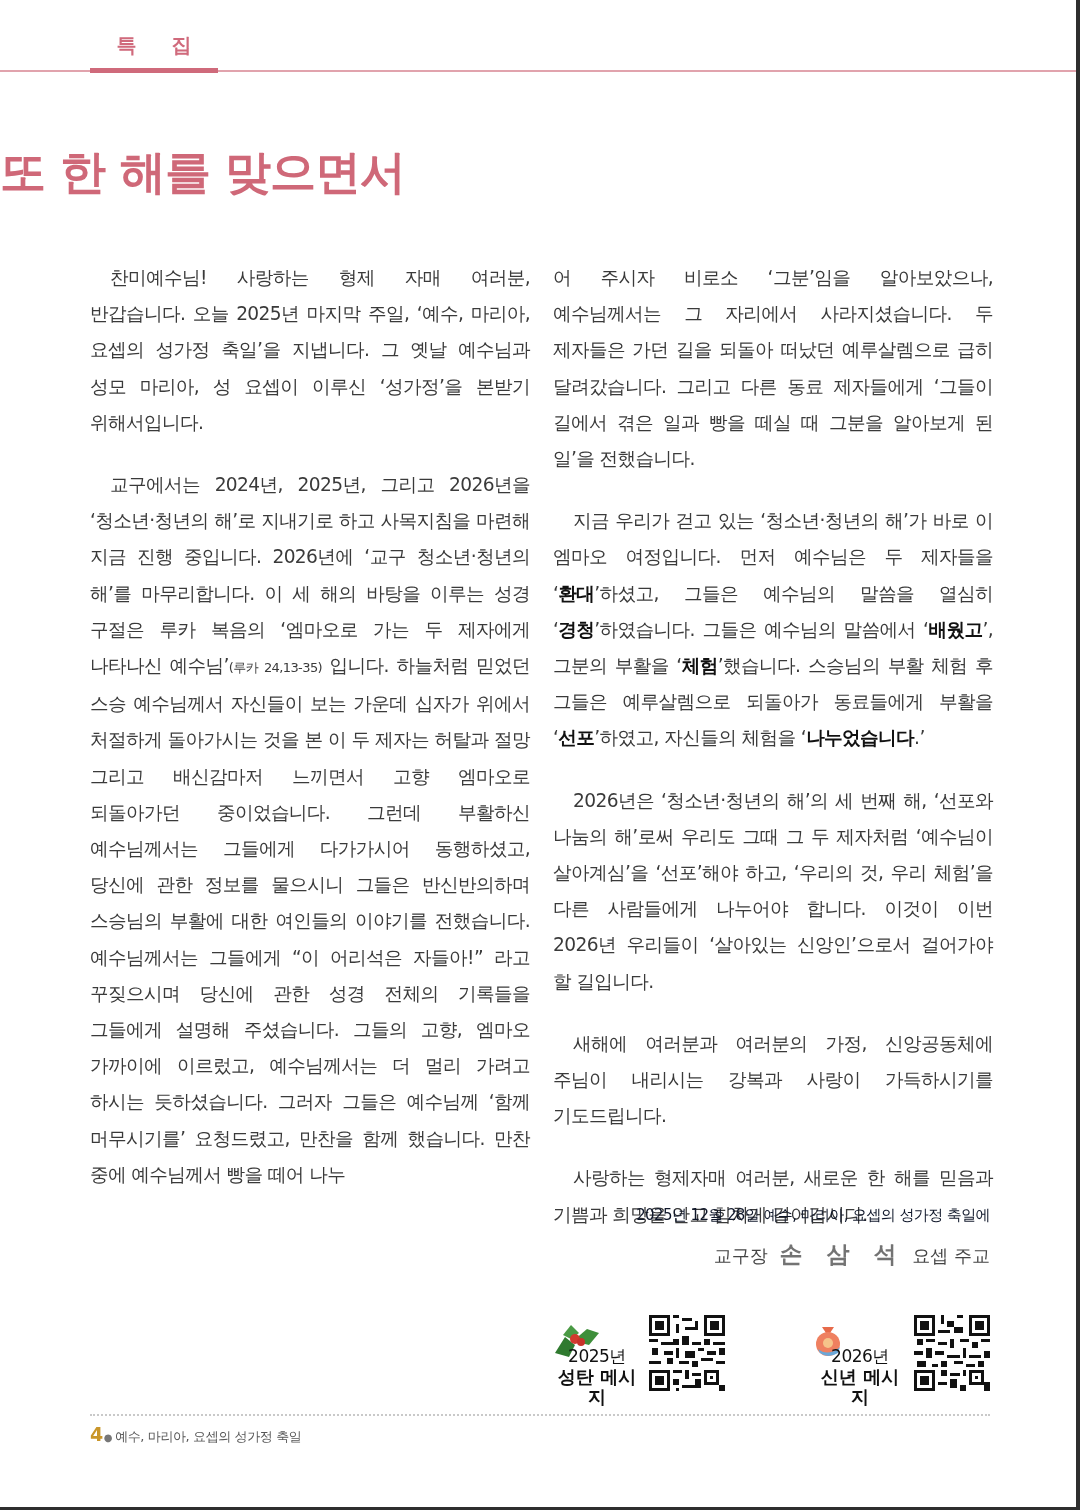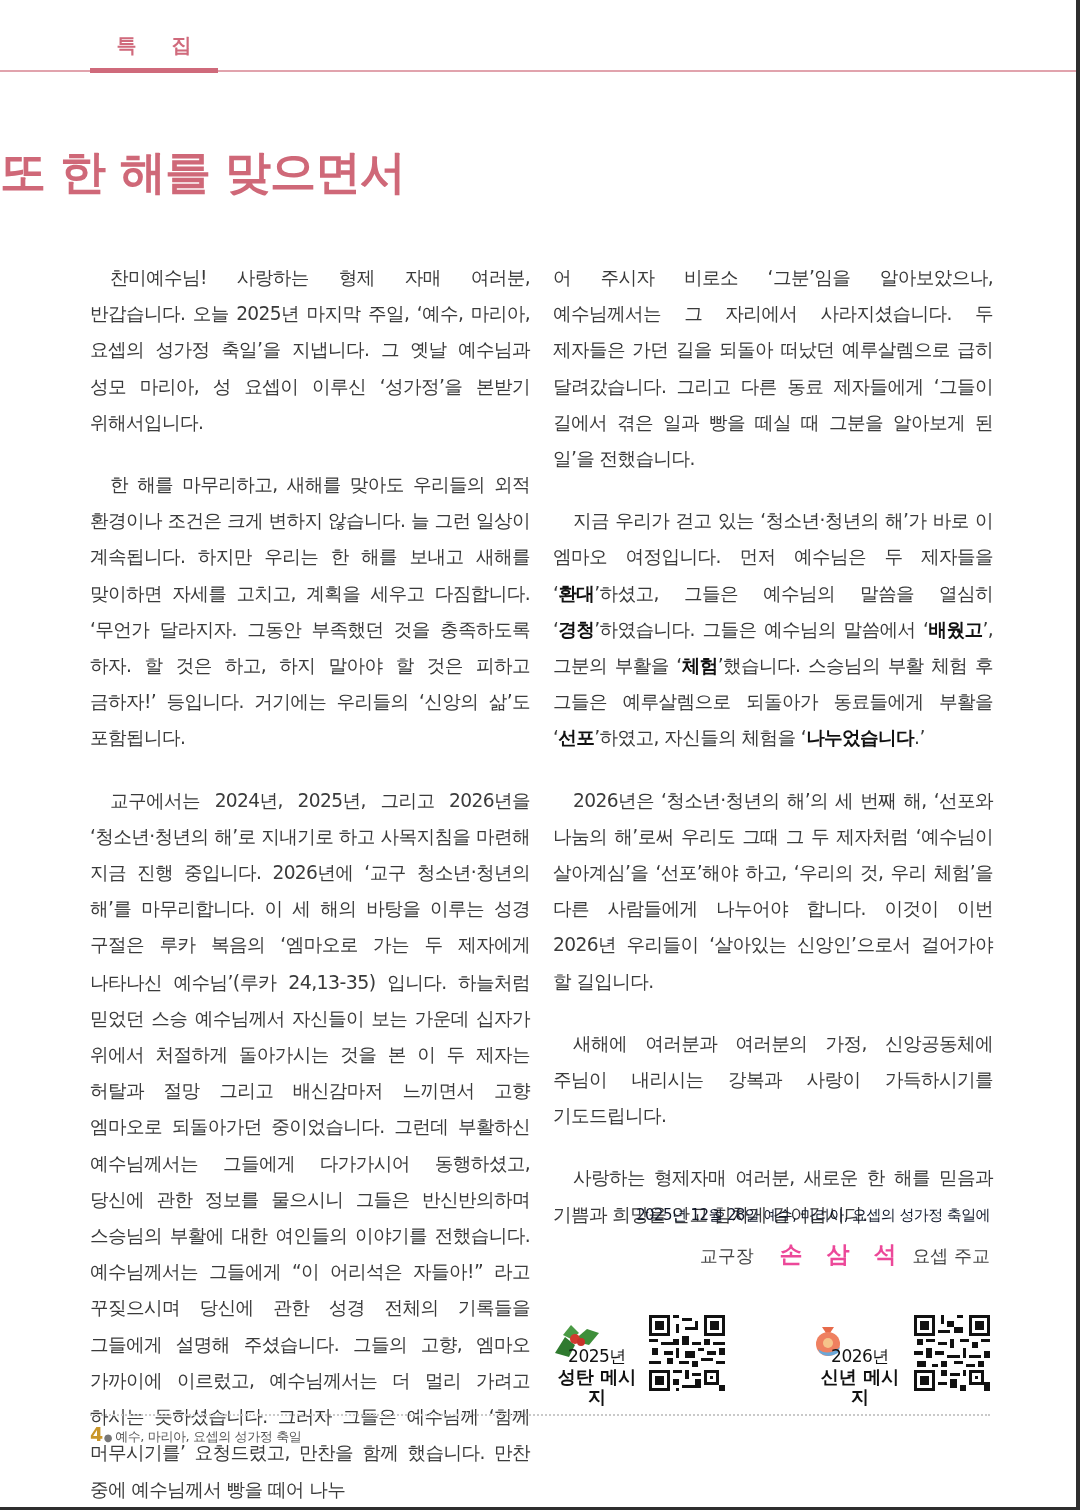--- a/index.html
+++ b/index.html
@@ -23,27 +23,27 @@
     .title {
       position: absolute; left: 0; width: 1076px; top: 142px; text-align: left;
       color: #cf6878; font-weight: bold; font-size: 46px; letter-spacing: -1px;
     }
 
     .col { position: absolute; top: 260px; width: 440px; font-size: 18.6px; line-height: 36.2px; letter-spacing: -0.6px; word-break: keep-all; }
     .col-left { left: 90px; }
     .col-right { left: 553px; }
     .col p { margin: 0 0 26px 0; text-indent: 20px; text-align: justify; }
     .col-right p.first { text-indent: 0; }
-    .small { font-size: 19px; margin-top: 34px; }
+    .small { font-size: 13px; margin-top: 34px; }
     strong { color: #111; font-weight: bold; }
 
     .signature { position: absolute; left: 553px; width: 437px; top: 1200px; text-align: right; }
     .sig-date { font-size: 15px; letter-spacing: -0.6px; color: #0f172a; line-height: 30px; }
     .sig-name { font-size: 18px; color: #444; line-height: 40px; margin-top: 4px; }
-    .sig-name .name { font-size: 23px; font-weight: bold; color: #ec4899; letter-spacing: 8px; margin: 0 2px 0 20px; }
+    .sig-name .name { font-size: 23px; font-weight: bold; color: #737373; letter-spacing: 8px; margin: 0 2px 0 6px; }
 
     .qr-block { position: absolute; top: 1315px; height: 78px; }
     .qr-left { left: 553px; width: 172px; }
     .qr-right { left: 812px; width: 178px; }
     .qr-label { position: absolute; left: 0; top: 30px; width: 88px; text-align: center; color: #111; font-weight: bold; }
     .qr-label .yr { display: block; font-size: 17px; line-height: 22px; font-weight: normal; letter-spacing: -0.5px; }
     .qr-label .msg { display: block; font-size: 18px; line-height: 20px; }
     .qr-code { position: absolute; right: 0; top: 0; width: 76px; height: 76px; }
     .deco { position: absolute; left: 0; top: 8px; }
 
@@ -58,21 +58,20 @@
 <div class="page">
 
   <div class="section-tag">특 집</div>
   <div class="header-line"></div>
   <div class="header-line-accent"></div>
 
   <h1 class="title" style="margin:0;">또 한 해를 맞으면서</h1>
 
   <div class="col col-left">
     <p>찬미예수님! 사랑하는 형제 자매 여러분, 반갑습니다. 오늘 2025년 마지막 주일, ‘예수, 마리아, 요셉의 성가정 축일’을 지냅니다. 그 옛날 예수님과 성모 마리아, 성 요셉이 이루신 ‘성가정’을 본받기 위해서입니다.</p>
-    <p>한 해를 마무리하고, 새해를 맞아도 우리들의 외적 환경이나 조건은 크게 변하지 않습니다. 늘 그런 일상이 계속됩니다. 하지만 우리는 한 해를 보내고 새해를 맞이하면 자세를 고치고, 계획을 세우고 다짐합니다. ‘무언가 달라지자. 그동안 부족했던 것을 충족하도록 하자. 할 것은 하고, 하지 말아야 할 것은 피하고 금하자!’ 등입니다. 거기에는 우리들의 ‘신앙의 삶’도 포함됩니다.</p>
     <p><span>교구에서는 2024년, 2025년, 그리고 2026년을 ‘청소년·청년의 해’로 지내기로 하고 사목지침을 마련해 지금 진행 중입니다. 2026년에 ‘교구 청소년·청년의 해’를 마무리합니다. 이 세 해의 바탕을 이루는 성경 구절은 루카 복음의 ‘엠마오로 가는 두 제자에게 나타나신 예수님’</span><span class="small">(루카 24,13-35)</span><span> 입니다. 하늘처럼 믿었던 스승 예수님께서 자신들이 보는 가운데 십자가 위에서 처절하게 돌아가시는 것을 본 이 두 제자는 허탈과 절망 그리고 배신감마저 느끼면서 고향 엠마오로 되돌아가던 중이었습니다. 그런데 부활하신 예수님께서는 그들에게 다가가시어 동행하셨고, 당신에 관한 정보를 물으시니 그들은 반신반의하며 스승님의 부활에 대한 여인들의 이야기를 전했습니다. 예수님께서는 그들에게 “이 어리석은 자들아!” 라고 꾸짖으시며 당신에 관한 성경 전체의 기록들을 그들에게 설명해 주셨습니다. 그들의 고향, 엠마오 가까이에 이르렀고, 예수님께서는 더 멀리 가려고 하시는 듯하셨습니다. 그러자 그들은 예수님께 ‘함께 머무시기를’ 요청드렸고, 만찬을 함께 했습니다. 만찬 중에 예수님께서 빵을 떼어 나누</span></p>
   </div>
 
   <div class="col col-right">
     <p class="first">어 주시자 비로소 ‘그분’임을 알아보았으나, 예수님께서는 그 자리에서 사라지셨습니다. 두 제자들은 가던 길을 되돌아 떠났던 예루살렘으로 급히 달려갔습니다. 그리고 다른 동료 제자들에게 ‘그들이 길에서 겪은 일과 빵을 떼실 때 그분을 알아보게 된 일’을 전했습니다.</p>
     <p><span>지금 우리가 걷고 있는 ‘청소년·청년의 해’가 바로 이 엠마오 여정입니다. 먼저 예수님은 두 제자들을 ‘</span><strong>환대</strong><span>’하셨고, 그들은 예수님의 말씀을 열심히 ‘</span><strong>경청</strong><span>’하였습니다. 그들은 예수님의 말씀에서 ‘</span><strong>배웠고</strong><span>’, 그분의 부활을 ‘</span><strong>체험</strong><span>’했습니다. 스승님의 부활 체험 후 그들은 예루살렘으로 되돌아가 동료들에게 부활을 ‘</span><strong>선포</strong><span>’하였고, 자신들의 체험을 ‘</span><strong>나누었습니다</strong><span>.’</span></p>
     <p>2026년은 ‘청소년·청년의 해’의 세 번째 해, ‘선포와 나눔의 해’로써 우리도 그때 그 두 제자처럼 ‘예수님이 살아계심’을 ‘선포’해야 하고, ‘우리의 것, 우리 체험’을 다른 사람들에게 나누어야 합니다. 이것이 이번 2026년 우리들이 ‘살아있는 신앙인’으로서 걸어가야 할 길입니다.</p>
     <p>새해에 여러분과 여러분의 가정, 신앙공동체에 주님이 내리시는 강복과 사랑이 가득하시기를 기도드립니다.</p>
     <p>사랑하는 형제자매 여러분, 새로운 한 해를 믿음과 기쁨과 희망을 안고 힘차게 걸어갑시다.</p>
   </div>

